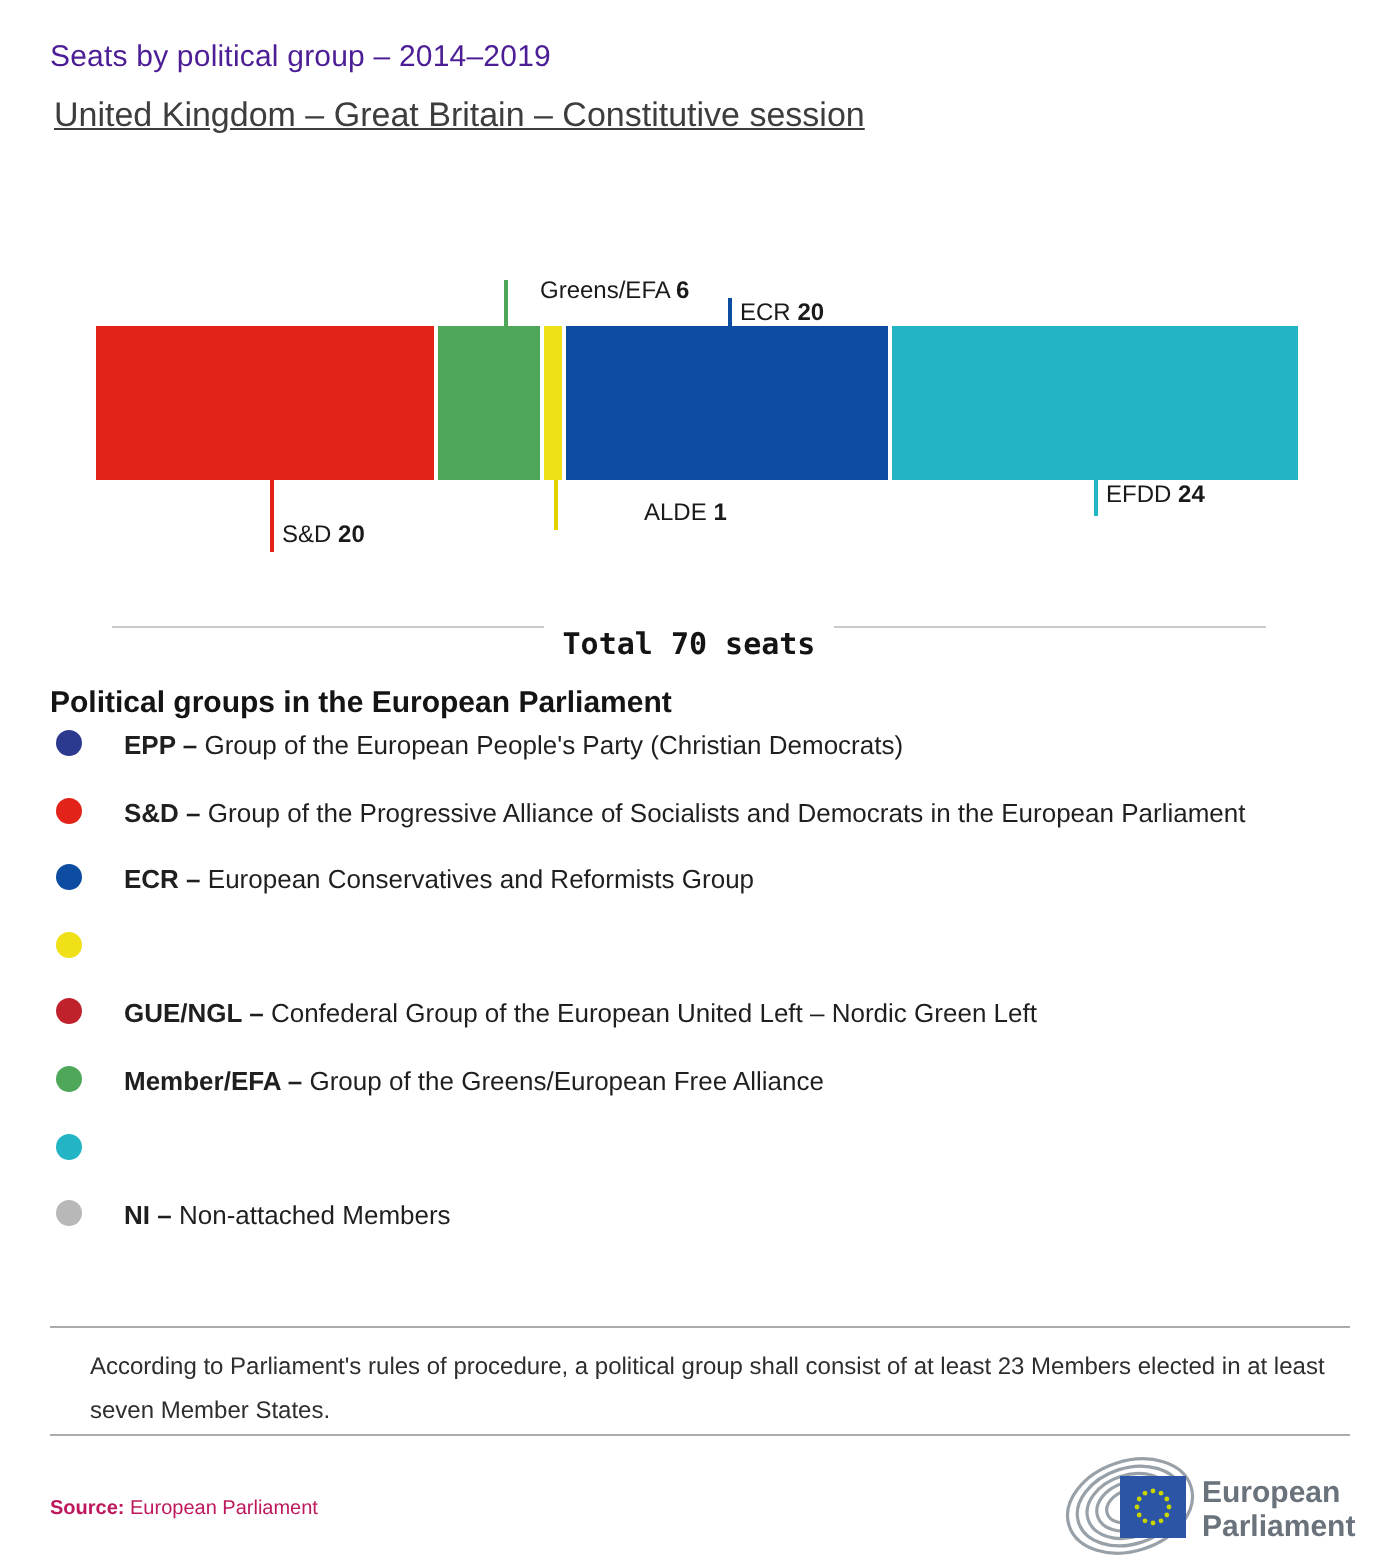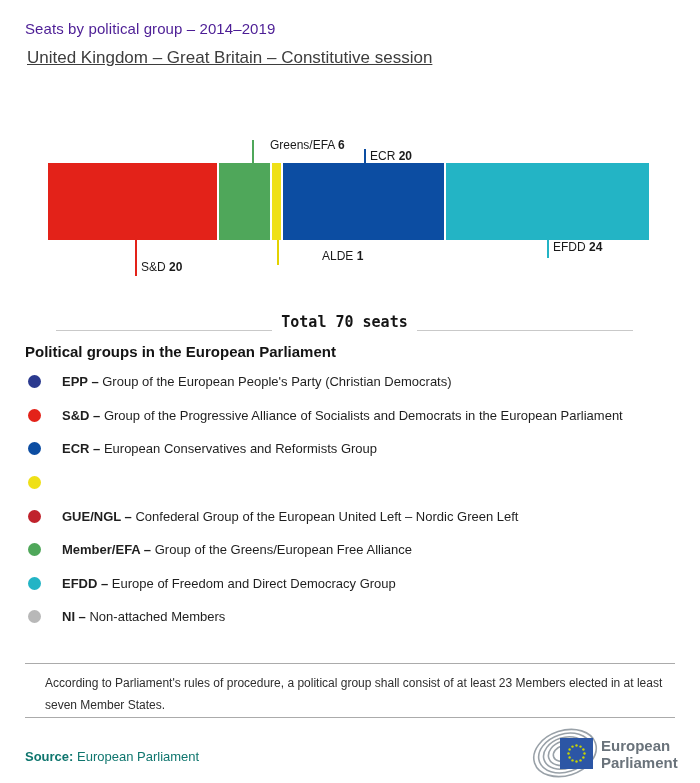--- a/index.html
+++ b/index.html
@@ -23,35 +23,35 @@
   .tick-efdd{left:547px;top:240px;height:18px;background:#23b4c5;}
   
   .callout{font-size:12px;color:#1a1a1a;white-space:nowrap;}
   .lbl-greens{left:258px;top:138px;margin-left:12px;}
   .lbl-ecr{left:370px;top:149px;}
   .lbl-sd{left:141px;top:260px;}
   .lbl-alde{left:283px;top:249px;margin-left:39px;}
   .lbl-efdd{left:553px;top:240px;}
   .b{font-weight:700;}
   
-  .total-row{left:56px;top:313px;width:577px;display:flex;align-items:flex-end;gap:9px;}
+  .total-row{left:56px;top:313px;width:577px;display:flex;align-items:flex-start;gap:9px;}
   .hline{flex:1;height:0;border-top:1px solid #c9c9c9;}
   .total-text{font-family:"DejaVu Sans Mono", monospace;font-weight:700;font-size:15px;color:#141414;white-space:nowrap;}
   
   .legend-heading{left:25px;top:343px;font-size:15px;font-weight:700;color:#141414;}
   .legend{left:25px;top:365px;width:660px;}
-  .legend-row{display:flex;align-items:center;height:33.6px;}
+  .legend-row{display:flex;align-items:flex-start;height:33.6px;}
   .dot{width:13px;height:13px;border-radius:50%;flex:0 0 13px;margin-left:3px;margin-right:21px;}
   .legend-text{font-size:13px;color:#1f1f1f;white-space:nowrap;}
   
   .divider{left:25px;width:650px;height:0;border-top:1px solid #ababab;}
   .div1{top:663px;}
   .div2{top:717px;}
   .note{left:25px;top:672px;width:648px;font-size:12px;line-height:22px;color:#2e2e2e;margin-left:20px;}
-  .source{left:25px;top:749px;font-size:13px;color:#0f766e;}
+  .source{left:25px;top:749px;font-size:10px;color:#be185d;}
   .logo{left:527px;top:726px;}
 </style>
 </head>
 <body>
 
 <div class="abs title">Seats by political group – 2014–2019</div>
 <div class="abs subtitle">United Kingdom – Great Britain – Constitutive session</div>
 
 <div class="abs bar" id="bar">
     <div class="seg" style="flex: 20 20 0px; background: rgb(227, 34, 25);"></div>
@@ -114,21 +114,20 @@
     <div class="legend-row">
       <span class="dot" style="background: rgb(192, 34, 44);"></span>
       <span class="legend-text"><span class="b">GUE/NGL – </span><span>Confederal Group of the European United Left – Nordic Green Left</span></span>
     </div>
     <div class="legend-row">
       <span class="dot" style="background: rgb(79, 167, 90);"></span>
       <span class="legend-text"><span class="b">Member/EFA – </span><span>Group of the Greens/European Free Alliance</span></span>
     </div>
     <div class="legend-row">
       <span class="dot" style="background: rgb(35, 180, 197);"></span>
-      <span class="legend-text"><span class="b">EFDD – </span><span>Europe of Freedom and Direct Democracy Group</span></span>
     </div>
     <div class="legend-row">
       <span class="dot" style="background: rgb(184, 184, 184);"></span>
       <span class="legend-text"><span class="b">NI – </span><span>Non-attached Members</span></span>
     </div>
   </div>
 
 <div class="abs divider div1"></div>
 <div class="abs note">According to Parliament's rules of procedure, a political group shall consist of at least 23 Members elected in at least seven Member States.</div>
 <div class="abs divider div2"></div>

